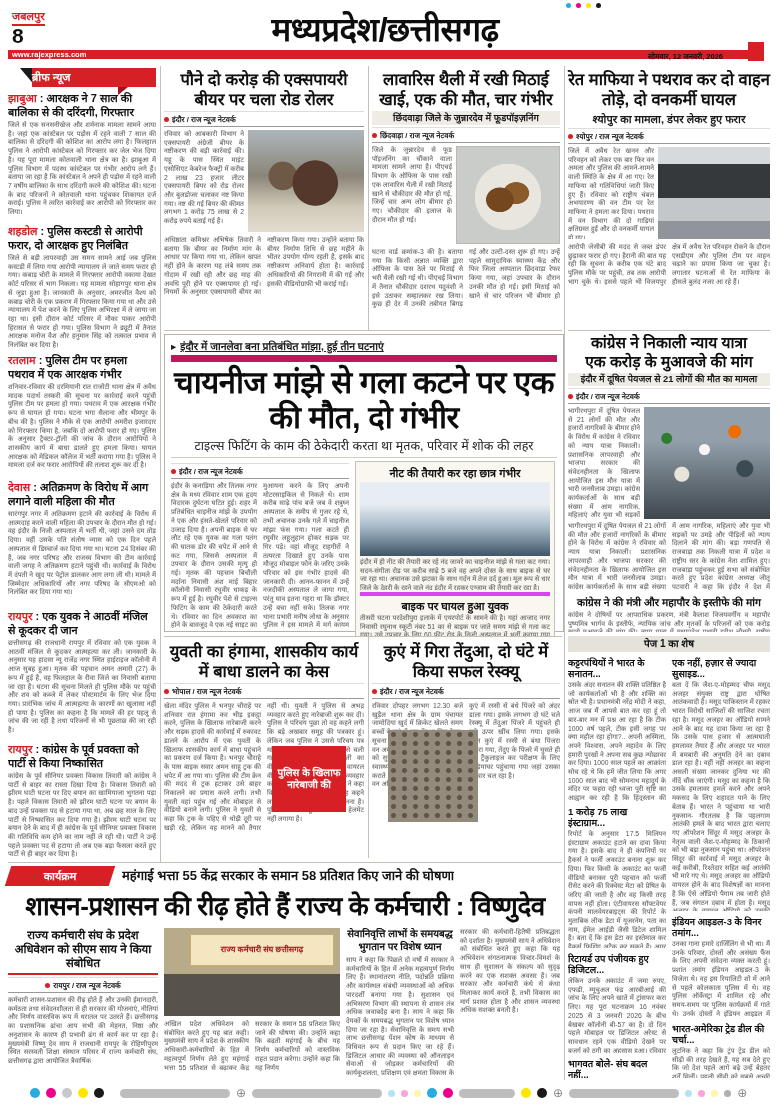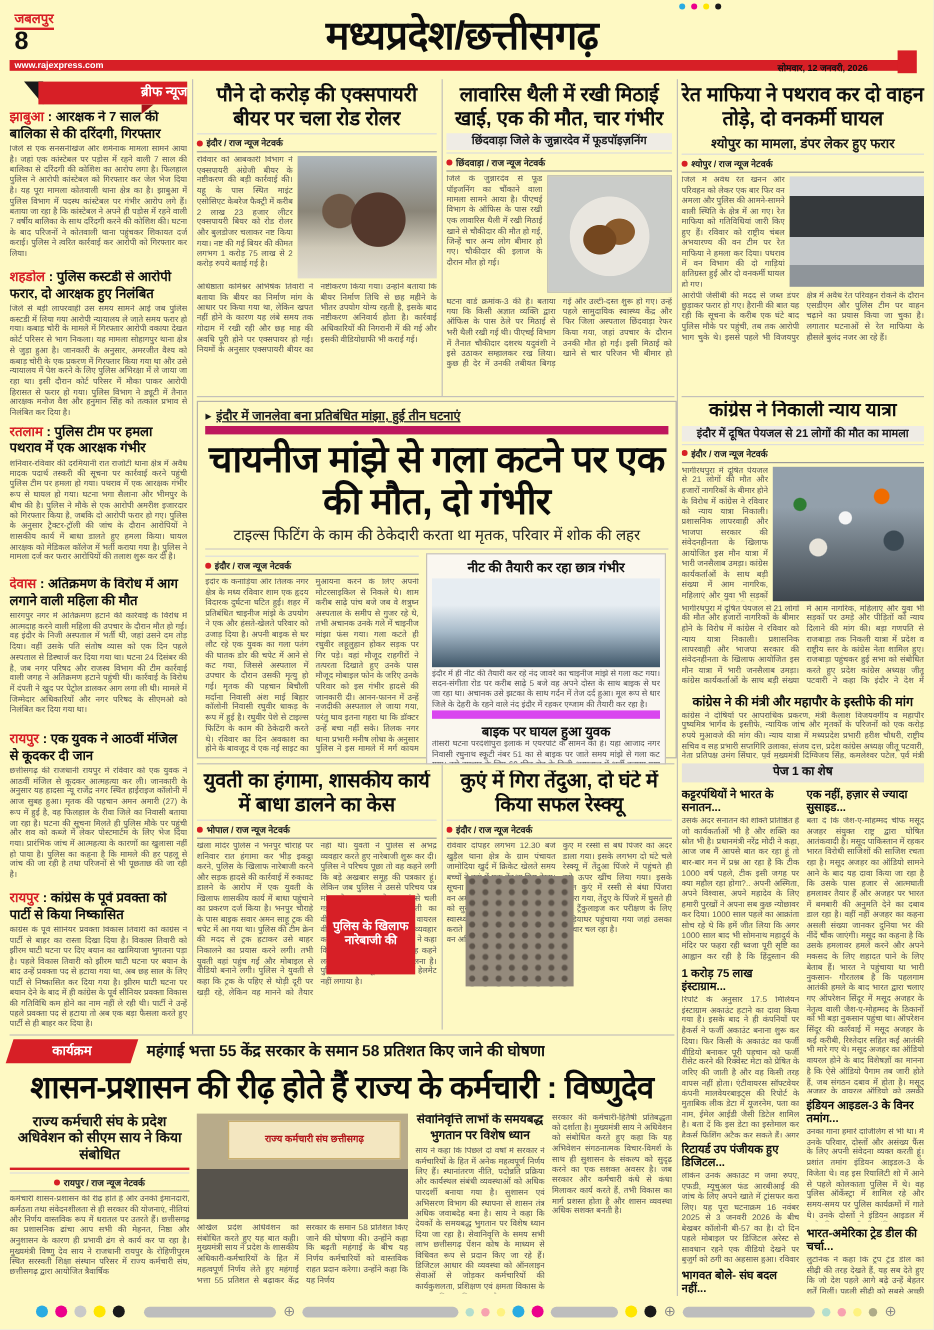--- a/index.html
+++ b/index.html
@@ -1,35 +1,35 @@
 <!DOCTYPE html>
 <html><head>
 <meta charset="utf-8">
 <style>
   html,body{margin:0;padding:0;background:#e8e8e8;}
-  .page{position:relative;width:778px;height:1108px;background:#fef9c3;margin:0 auto;overflow:hidden;
+  .page{position:relative;width:778px;height:1108px;background:#ffffff;margin:0 auto;overflow:hidden;
         font-family:"Liberation Sans","DejaVu Sans",sans-serif;color:#222;}
   .abs{position:absolute;}
   .red{background:#d71f26;}
   .vline{position:absolute;width:1px;background:#c3c0ba;}
   .hline{position:absolute;height:1px;background:#c3c0ba;}
 
   
   .edition-city{color:#d71f26;font-weight:bold;font-size:11px;border-bottom:2px solid #d71f26;display:inline-block;padding-bottom:1px;}
   .edition-num{font-size:21px;font-weight:800;line-height:20px;color:#111;}
   .section-title{font-size:33px;font-weight:800;color:#0d0d0d;text-align:center;letter-spacing:-.5px;}
   .masthead{font-size:23px;font-weight:800;color:#0d0d0d;text-align:right;letter-spacing:-.5px;}
   .dateline{font-size:7.5px;font-weight:bold;color:#111;text-align:left;}
   .redbar{height:9px;}
   .website{color:#fff;font-size:7.5px;font-weight:bold;line-height:9px;padding-left:4px;}
 
   
   .ribbon-wrap{position:relative;height:26px;}
   .ribbon{position:absolute;left:24px;right:0;top:2px;height:19px;background:#d71f26;color:#fff;
-          font-size:11px;font-weight:800;text-align:right;line-height:19px;}
+          font-size:11px;font-weight:800;text-align:left;line-height:19px;}
   .ribbon-tri{position:absolute;left:12px;top:2px;width:0;height:0;border-top:19px solid #1a1a1a;border-left:16px solid transparent;}
   .ribbon-tail{position:absolute;right:28px;top:21px;width:0;height:0;border-top:8px solid #a3131a;border-right:10px solid transparent;}
   .brief-item{display:flex;flex-direction:column;overflow:hidden;margin-bottom:5px;}
   .brief-title{font-size:11px;line-height:13.5px;font-weight:800;color:#111;}
   .brief-city{color:#d71f26;}
   .bodytxt{font-size:6.8px;line-height:8.7px;color:#555;text-align:justify;overflow:hidden;}
   .brief-item .bodytxt{flex:1;margin-top:2px;}
 
   
   .art-title{font-weight:800;color:#0f0f0f;text-align:center;}
@@ -207,29 +207,30 @@
         <div class="byline">
             <span class="bdot"></span>
             <span>इंदौर / राज न्यूज नेटवर्क</span>
           </div>
         <div class="bodytxt cols2" style="height:148px;">इंदौर के कनाड़िया और तिलक नगर क्षेत्र के मध्य रविवार शाम एक हृदय विदारक दुर्घटना घटित हुई। शहर में प्रतिबंधित चाइनीज मांझे के उपयोग ने एक और हंसते-खेलते परिवार को उजाड़ दिया है। अपनी बाइक से घर लौट रहे एक युवक का गला पतंग की घातक डोर की चपेट में आने से कट गया, जिससे अस्पताल में उपचार के दौरान उसकी मृत्यु हो गई। मृतक की पहचान बिचौली मर्दाना निवासी अंश माई बिहार कॉलोनी निवासी रघुवीर धाकड़ के रूप में हुई है। रघुवीर पेशे से टाइल्स फिटिंग के काम की ठेकेदारी करते थे। रविवार का दिन अवकाश का होने के बावजूद वे एक नई साइट का मुआयना करने के लिए अपनी मोटरसाइकिल से निकले थे। शाम करीब साढ़े पांच बजे जब वे शत्रुघ्न अस्पताल के समीप से गुजर रहे थे, तभी अचानक उनके गले में चाइनीज मांझा फंस गया। गला कटते ही रघुवीर लहूलुहान होकर सड़क पर गिर पड़े। वहां मौजूद राहगीरों ने तत्परता दिखाते हुए उनके पास मौजूद मोबाइल फोन के जरिए उनके परिवार को इस गंभीर हादसे की जानकारी दी। आनन-फानन में उन्हें नजदीकी अस्पताल ले जाया गया, परंतु घाव इतना गहरा था कि डॉक्टर उन्हें बचा नहीं सके। तिलक नगर थाना प्रभारी मनीष लोधा के अनुसार पुलिस ने इस मामले में मर्ग कायम कर आगे की वैधानिक जांच शुरू कर दी है। बताया जा रहा है कि रघुवीर के दो बेटे थे, जिनमें से एक बेटा दसवीं अभी पढ़ाई कर रहा है। वहीं, परिवार ने महज दो साल पहले ही अपने दूसरे बेटे को खोया था, जिसकी मृत्यु फाइलेरिया में डूबने के कारण हुई थी। अब घर के मुखिया की इस तरह अचानक हुई मौत से पूरे मोहल्ले में शोक की लहर है।</div>
       </div>
       <div class="sidebox" style="width:190px;height:168px;">
         <div class="boxhead">नीट की तैयारी कर रहा छात्र गंभीर</div>
         <div class="photo ph-hospital" style="width:100%;height:74px;margin-top:2px;"></div>
         <div class="bodytxt" style="height:32px;margin-top:2px;">इंदौर में ही नीट की तैयारी कर रहे नंद जावरे का चाइनीज मांझे से गला कट गया। सदन-संगीता रोड पर करीब साढ़े 5 बजे वह अपने दोस्त के साथ बाइक से घर जा रहा था। अचानक उसे झटका के साथ गर्दन में तेज दर्द हुआ। मूल रूप से धार जिले के देहरी के रहने वाले नंद इंदौर में रहकर एग्जाम की तैयारी कर रहा है।</div>
-        <div class="boxhead" style="margin-top:2px;border-top:7px solid #d946ef;padding-top:2px;">बाइक पर घायल हुआ युवक</div>
+        <div class="boxhead" style="margin-top:2px;border-top:4px solid #d946ef;padding-top:2px;">बाइक पर घायल हुआ युवक</div>
         <div class="bodytxt" style="height:28px;margin-top:1px;">तीसरी घटना परदेशीपुरा इलाके में एयरपोर्ट के सामने की है। यहां आजाद नगर निवासी रघुनाथ स्कूटी नंबर 51 का से बाइक पर जाते समय मांझे से गला कट गया। उसे उपचार के लिए 60 फीट रोड के निजी अस्पताल में भर्ती कराया गया है।</div>
       </div>
     </div>
   </div>
 
   <div class="abs" style="left:568px;top:334px;width:202px;height:298px;overflow:hidden;">
     <div class="art-title t15">
       <div>कांग्रेस ने निकाली न्याय यात्रा</div>
+      <div>एक करोड़ के मुआवजे की मांग</div>
     </div>
     <div class="subbar" style="font-size:9.3px;line-height:13px;height:13px;margin-top:2px;">इंदौर में दूषित पेयजल से 21 लोगों की मौत का मामला</div>
     <div class="byline">
         <span class="bdot"></span>
         <span>इंदौर / राज न्यूज नेटवर्क</span>
       </div>
     <div style="position:relative;">
       <div class="photo ph-crowd" style="position:absolute;right:0;top:0;width:126px;height:112px;"></div>
       <div class="bodytxt" style="width:72px;height:112px;">भागीरथपुरा में दूषित पेयजल से 21 लोगों की मौत और हजारों नागरिकों के बीमार होने के विरोध में कांग्रेस ने रविवार को न्याय यात्रा निकाली। प्रशासनिक लापरवाही और भाजपा सरकार की संवेदनहीनता के खिलाफ आयोजित इस मौन यात्रा में भारी जनसैलाब उमड़ा। कांग्रेस कार्यकर्ताओं के साथ बड़ी संख्या में आम नागरिक, महिलाएं और युवा भी सड़कों पर उमड़े और पीड़ितों को न्याय दिलाने की मांग की। बड़ा गणपति से राजबाड़ा तक निकली यात्रा में प्रदेश व राष्ट्रीय स्तर के कांग्रेस नेता शामिल हुए। राजबाड़ा पहुंचकर हुई सभा को संबोधित करते हुए प्रदेश कांग्रेस अध्यक्ष जीतू पटवारी ने कहा कि इंदौर ने देश में स्वच्छता में पहचान बनाई, लेकिन नगर निगम नागरिकों को साफ पानी तक नहीं दे सका। उन्होंने भाजपा पर 25 वर्षों के शासन में बुनियादी सुविधाओं की अनदेखी का आरोप लगाया। पूर्व मुख्यमंत्री दिग्विजय सिंह ने कहा कि एक ओर पीड़ित परिवार शोक में हैं, वहीं सत्ता पक्ष भंडारे कर संवेदनहीनता दिखा रहा है। नेता प्रतिपक्ष उमंग सिंघार ने दोषी अधिकारियों पर कार्रवाई न होने पर सवाल उठाए।</div>
       <div class="bodytxt cols2" style="height:70px;margin-top:3px;">भागीरथपुरा में दूषित पेयजल से 21 लोगों की मौत और हजारों नागरिकों के बीमार होने के विरोध में कांग्रेस ने रविवार को न्याय यात्रा निकाली। प्रशासनिक लापरवाही और भाजपा सरकार की संवेदनहीनता के खिलाफ आयोजित इस मौन यात्रा में भारी जनसैलाब उमड़ा। कांग्रेस कार्यकर्ताओं के साथ बड़ी संख्या में आम नागरिक, महिलाएं और युवा भी सड़कों पर उमड़े और पीड़ितों को न्याय दिलाने की मांग की। बड़ा गणपति से राजबाड़ा तक निकली यात्रा में प्रदेश व राष्ट्रीय स्तर के कांग्रेस नेता शामिल हुए। राजबाड़ा पहुंचकर हुई सभा को संबोधित करते हुए प्रदेश कांग्रेस अध्यक्ष जीतू पटवारी ने कहा कि इंदौर ने देश में स्वच्छता में पहचान बनाई, लेकिन नगर निगम नागरिकों को साफ पानी तक नहीं दे सका। उन्होंने भाजपा पर 25 वर्षों के शासन में बुनियादी सुविधाओं की अनदेखी का आरोप लगाया। पूर्व मुख्यमंत्री दिग्विजय सिंह ने कहा कि एक ओर पीड़ित परिवार शोक में हैं, वहीं सत्ता पक्ष भंडारे कर संवेदनहीनता दिखा रहा है। नेता प्रतिपक्ष उमंग सिंघार ने दोषी अधिकारियों पर कार्रवाई न होने पर सवाल उठाए।</div>

